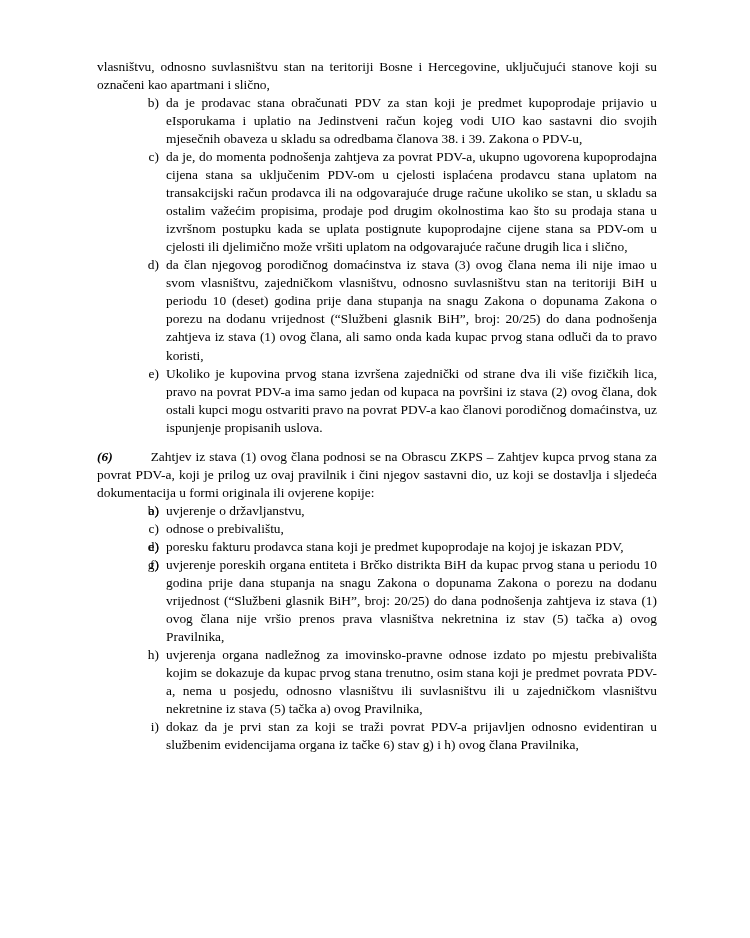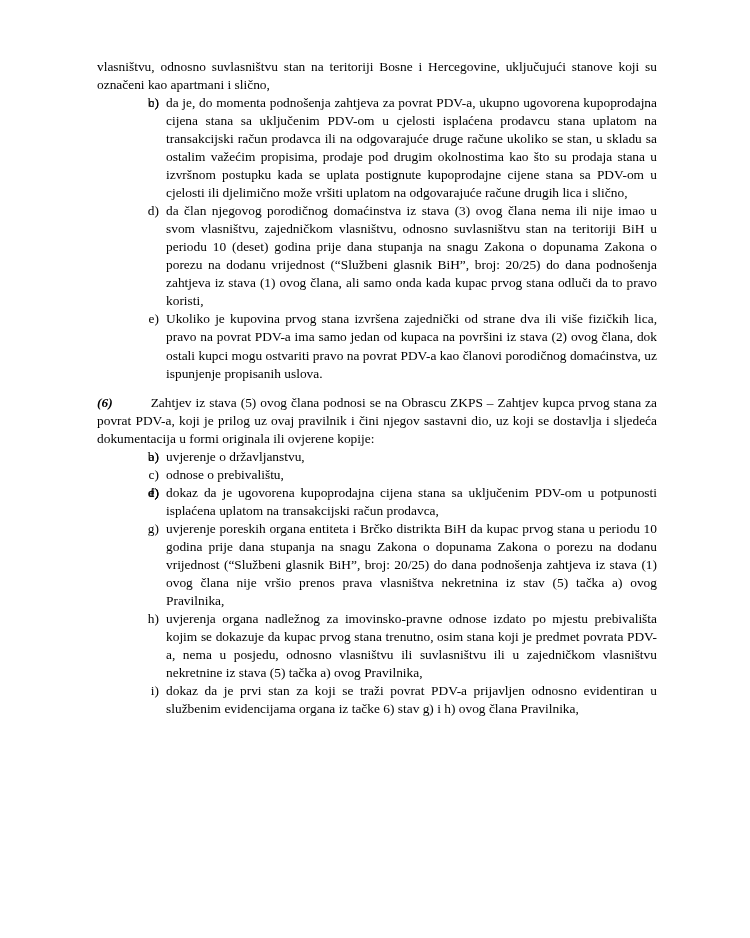--- a/index.html
+++ b/index.html
@@ -78,62 +78,63 @@
 <body>
 
 <div class="page">
   <div class="content">
 
     <p class="cont-para">vlasništvu, odnosno suvlasništvu stan na teritoriji Bosne i Hercegovine, uključujući stanove koji su označeni kao apartmani i slično,</p>
 
     <ul class="alist indent-1">
       <li>
         <span class="mark">b)</span>
+        <span>da je prodavac stana obračunati PDV za stan koji je predmet kupoprodaje prijavio u eIsporukama i uplatio na Jedinstveni račun kojeg vodi UIO kao sastavni dio svojih mjesečnih obaveza u skladu sa odredbama članova 38. i 39. Zakona o PDV-u,</span>
       </li>
       <li>
         <span class="mark">c)</span>
         <span>da je, do momenta podnošenja zahtjeva za povrat PDV-a, ukupno ugovorena kupoprodajna cijena stana sa uključenim PDV-om u cjelosti isplaćena prodavcu stana uplatom na transakcijski račun prodavca ili na odgovarajuće druge račune ukoliko se stan, u skladu sa ostalim važećim propisima, prodaje pod drugim okolnostima kao što su prodaja stana u izvršnom postupku kada se uplata postignute kupoprodajne cijene stana sa PDV-om u cjelosti ili djelimično može vršiti uplatom na odgovarajuće račune drugih lica i slično,</span>
       </li>
       <li>
         <span class="mark">d)</span>
         <span>da član njegovog porodičnog domaćinstva iz stava (3) ovog člana nema ili nije imao u svom vlasništvu, zajedničkom vlasništvu, odnosno suvlasništvu stan na teritoriji BiH u periodu  10 (deset) godina prije dana stupanja na snagu Zakona o dopunama Zakona o porezu na dodanu vrijednost (“Službeni glasnik BiH”, broj: 20/25) do dana podnošenja zahtjeva iz stava (1) ovog člana, ali samo onda kada kupac prvog stana odluči da to pravo koristi,</span>
       </li>
       <li>
         <span class="mark">e)</span>
         <span>Ukoliko je kupovina prvog stana izvršena zajednički od strane dva ili više fizičkih lica, pravo na povrat PDV-a ima samo jedan od kupaca na površini iz stava (2) ovog člana, dok ostali kupci mogu ostvariti pravo na povrat PDV-a kao članovi porodičnog domaćinstva, uz ispunjenje propisanih uslova.</span>
       </li>
     </ul>
 
     <div class="block-gap"></div>
 
     <p class="numpara">
-      <span class="num">(6)</span><span class="numpara-indent"></span><span>Zahtjev iz stava (5) ovog člana podnosi se na Obrascu ZKPS – Zahtjev kupca prvog stana za povrat PDV-a, koji je prilog uz ovaj pravilnik i čini njegov sastavni dio, uz koji se dostavlja i sljedeća dokumentacija u formi originala ili ovjerene kopije:</span>
+      <span class="num">(6)</span><span class="numpara-indent"></span><span>Zahtjev iz stava (1) ovog člana podnosi se na Obrascu ZKPS – Zahtjev kupca prvog stana za povrat PDV-a, koji je prilog uz ovaj pravilnik i čini njegov sastavni dio, uz koji se dostavlja i sljedeća dokumentacija u formi originala ili ovjerene kopije:</span>
     </p>
 
     <ul class="alist indent-1">
       <li>
         <span class="mark">a)</span>
       </li>
       <li>
         <span class="mark">b)</span>
         <span>uvjerenje o državljanstvu,</span>
       </li>
       <li>
         <span class="mark">c)</span>
         <span>odnose o prebivalištu,</span>
       </li>
       <li>
         <span class="mark">d)</span>
       </li>
       <li>
         <span class="mark">e)</span>
+        <span>poresku fakturu prodavca stana koji je predmet kupoprodaje na kojoj je iskazan PDV,</span>
       </li>
       <li>
         <span class="mark">f)</span>
-        <span>dokaz da je ugovorena kupoprodajna cijena stana sa uključenim PDV-om u potpunosti isplaćena  uplatom na transakcijski račun prodavca,</span>
       </li>
       <li>
         <span class="mark">g)</span>
         <span>uvjerenje poreskih organa entiteta i Brčko distrikta BiH da kupac prvog stana u periodu 10 godina prije dana stupanja na snagu Zakona o dopunama Zakona o porezu na dodanu vrijednost (“Službeni glasnik BiH”, broj: 20/25) do dana podnošenja zahtjeva iz stava (1) ovog člana nije vršio prenos prava vlasništva nekretnina iz stav (5) tačka a) ovog Pravilnika,</span>
       </li>
       <li>
         <span class="mark">h)</span>
         <span>uvjerenja organa nadležnog za imovinsko-pravne odnose izdato po mjestu prebivališta kojim se dokazuje da kupac prvog stana trenutno, osim stana koji je predmet povrata PDV-a, nema u posjedu, odnosno vlasništvu ili suvlasništvu ili u zajedničkom vlasništvu nekretnine iz stava (5) tačka a) ovog Pravilnika,</span>
       </li>
       <li>

